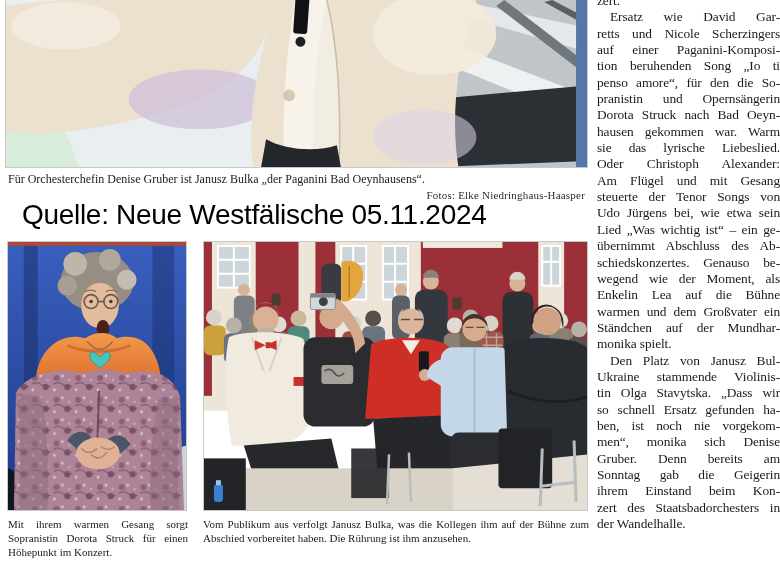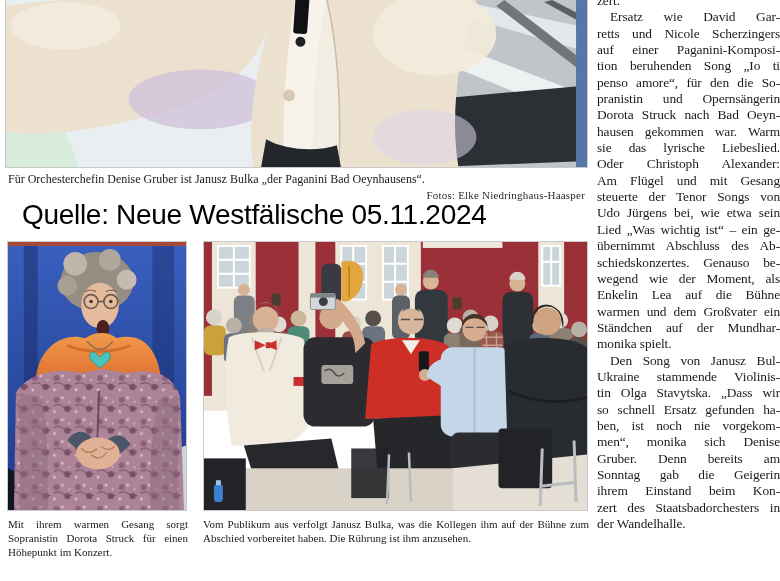--- a/index.html
+++ b/index.html
@@ -315,21 +315,21 @@
       <div class="aline">steuerte der Tenor Songs von</div>
       <div class="aline">Udo Jürgens bei, wie etwa sein</div>
       <div class="aline">Lied „Was wichtig ist“ – ein ge-</div>
       <div class="aline">übernimmt Abschluss des Ab-</div>
       <div class="aline">schiedskonzertes. Genauso be-</div>
       <div class="aline">wegend wie der Moment, als</div>
       <div class="aline">Enkelin Lea auf die Bühne</div>
       <div class="aline">warmen und dem Großvater ein</div>
       <div class="aline">Ständchen auf der Mundhar-</div>
       <div class="aline end">monika spielt.</div>
-      <div class="aline indent">Den Song von Janusz Bul-</div>
+      <div class="aline indent">Den Platz von Janusz Bul-</div>
       <div class="aline">Ukraine stammende Violinis-</div>
       <div class="aline">tin Olga Stavytska. „Dass wir</div>
       <div class="aline">so schnell Ersatz gefunden ha-</div>
       <div class="aline">ben, ist noch nie vorgekom-</div>
       <div class="aline">men“, monika sich Denise</div>
       <div class="aline">Gruber. Denn bereits am</div>
       <div class="aline">Sonntag gab die Geigerin</div>
       <div class="aline">ihrem Einstand beim Kon-</div>
       <div class="aline">zert des Staatsbadorchesters in</div>
       <div class="aline end">der Wandelhalle.</div>

